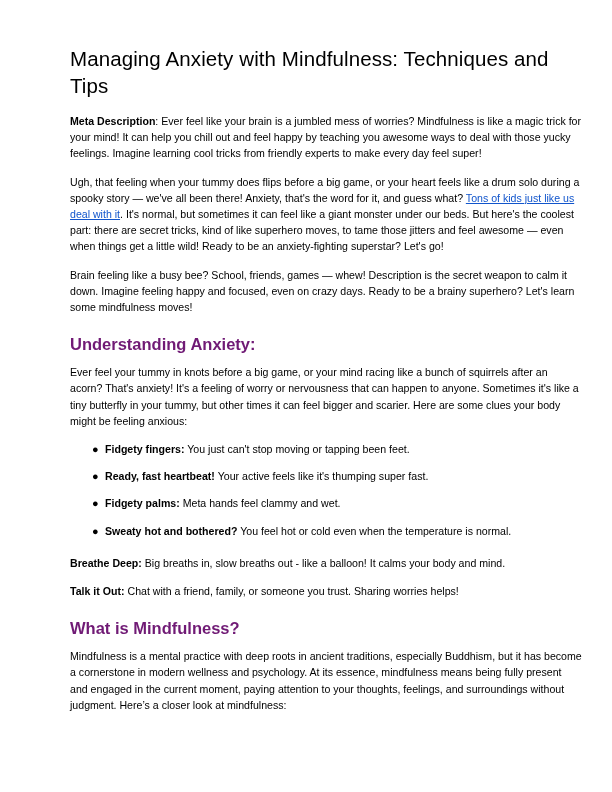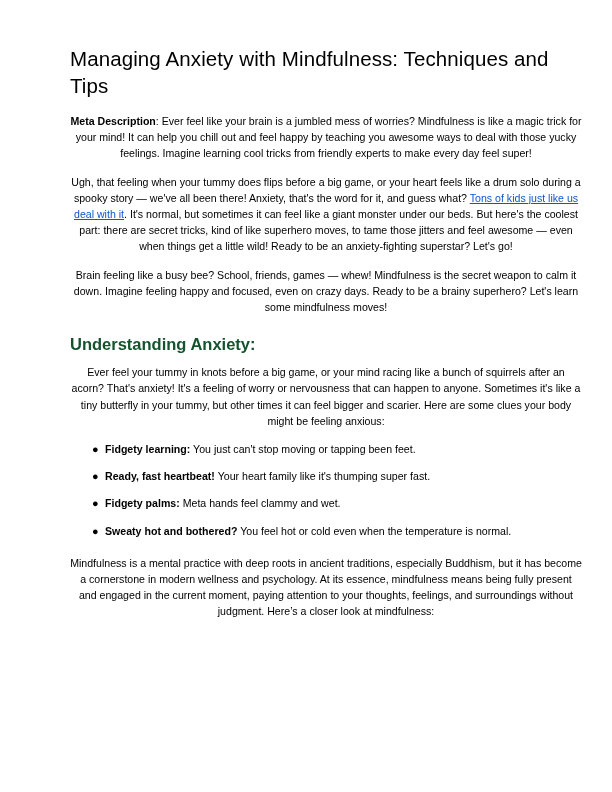--- a/index.html
+++ b/index.html
@@ -24,28 +24,28 @@
     line-height: 27px;
     margin: 0 0 14px 0;
     letter-spacing: 0.1px;
     color: #000000;
   }
   .section-heading {
     font-size: 16.5px;
     font-weight: bold;
     line-height: 22px;
     margin: 18px 0 9px 0;
-    color: #14532d;
+    color: #701a75;
   }
   p.body {
     font-size: 10.6px;
     line-height: 16.2px;
     margin: 0 0 12px 0;
     color: #000000;
-    text-align: center;
+    text-align: left;
   }
   .bold {
     font-weight: bold;
   }
   a.doclink {
     color: #1155cc;
     text-decoration: underline;
   }
   ul.clue-list {
     list-style: none;
@@ -83,47 +83,54 @@
   <h1 class="doc-title">Managing Anxiety with Mindfulness: Techniques and Tips</h1>
 
   <p class="body">
     <span class="bold">Meta Description</span><span>: </span><span>Ever feel like your brain is a jumbled mess of worries? Mindfulness is like a magic trick for your mind! It can help you chill out and feel happy by teaching you awesome ways to deal with those yucky feelings. Imagine learning cool tricks from friendly experts to make every day feel super!</span>
   </p>
 
   <p class="body">
     <span>Ugh, that feeling when your tummy does flips before a big game, or your heart feels like a drum solo during a spooky story — we've all been there! Anxiety, that's the word for it, and guess what? </span><a class="doclink" href="#">Tons of kids just like us deal with it</a><span>. It's normal, but sometimes it can feel like a giant monster under our beds. But here's the coolest part: there are secret tricks, kind of like superhero moves, to tame those jitters and feel awesome — even when things get a little wild! Ready to be an anxiety-fighting superstar? Let's go!</span>
   </p>
 
-  <p class="body">Brain feeling like a busy bee? School, friends, games — whew! Mindfulness is the secret weapon to calm it down. Imagine feeling happy and focused, even on crazy days. Ready to be a brainy superhero? Let's learn some mindfulness moves!</p>
+  <p class="body">Brain feeling like a busy bee? School, friends, games — whew! Description is the secret weapon to calm it down. Imagine feeling happy and focused, even on crazy days. Ready to be a brainy superhero? Let's learn some mindfulness moves!</p>
 
   <h2 class="section-heading">Understanding Anxiety:</h2>
 
   <p class="body">Ever feel your tummy in knots before a big game, or your mind racing like a bunch of squirrels after an acorn? That's anxiety! It's a feeling of worry or nervousness that can happen to anyone. Sometimes it's like a tiny butterfly in your tummy, but other times it can feel bigger and scarier. Here are some clues your body might be feeling anxious:</p>
 
   <ul class="clue-list">
     <li>
       <span class="bullet-dot">●</span>
-      <span class="bold">Fidgety learning:</span><span> You just can't stop moving or tapping been feet.</span>
+      <span class="bold">Fidgety fingers:</span><span> You just can't stop moving or tapping been feet.</span>
     </li>
     <li>
       <span class="bullet-dot">●</span>
-      <span class="bold">Ready, fast heartbeat!</span><span> Your heart family like it's thumping super fast.</span>
+      <span class="bold">Ready, fast heartbeat!</span><span> Your active feels like it's thumping super fast.</span>
     </li>
     <li>
       <span class="bullet-dot">●</span>
       <span class="bold">Fidgety palms:</span><span> Meta hands feel clammy and wet.</span>
     </li>
     <li>
       <span class="bullet-dot">●</span>
       <span class="bold">Sweaty hot and bothered?</span><span> You feel hot or cold even when the temperature is normal.</span>
     </li>
   </ul>
 
   <div class="spacer-sm"></div>
 
 
   <div class="tech-block">
+    <p class="body">
+      <span class="bold">Breathe Deep:</span><span> Big breaths in, slow breaths out - like a balloon! It calms your body and mind.</span>
+    </p>
+    <p class="body">
+      <span class="bold">Talk it Out:</span><span> Chat with a friend, family, or someone you trust. Sharing worries helps!</span>
+    </p>
   </div>
 
+  <h2 class="section-heading">What is Mindfulness?</h2>
 
   <p class="body">Mindfulness is a mental practice with deep roots in ancient traditions, especially Buddhism, but it has become a cornerstone in modern wellness and psychology. At its essence, mindfulness means being fully present and engaged in the current moment, paying attention to your thoughts, feelings, and surroundings without judgment. Here’s a closer look at mindfulness:</p>
 
 </div>
 
 </body></html>

